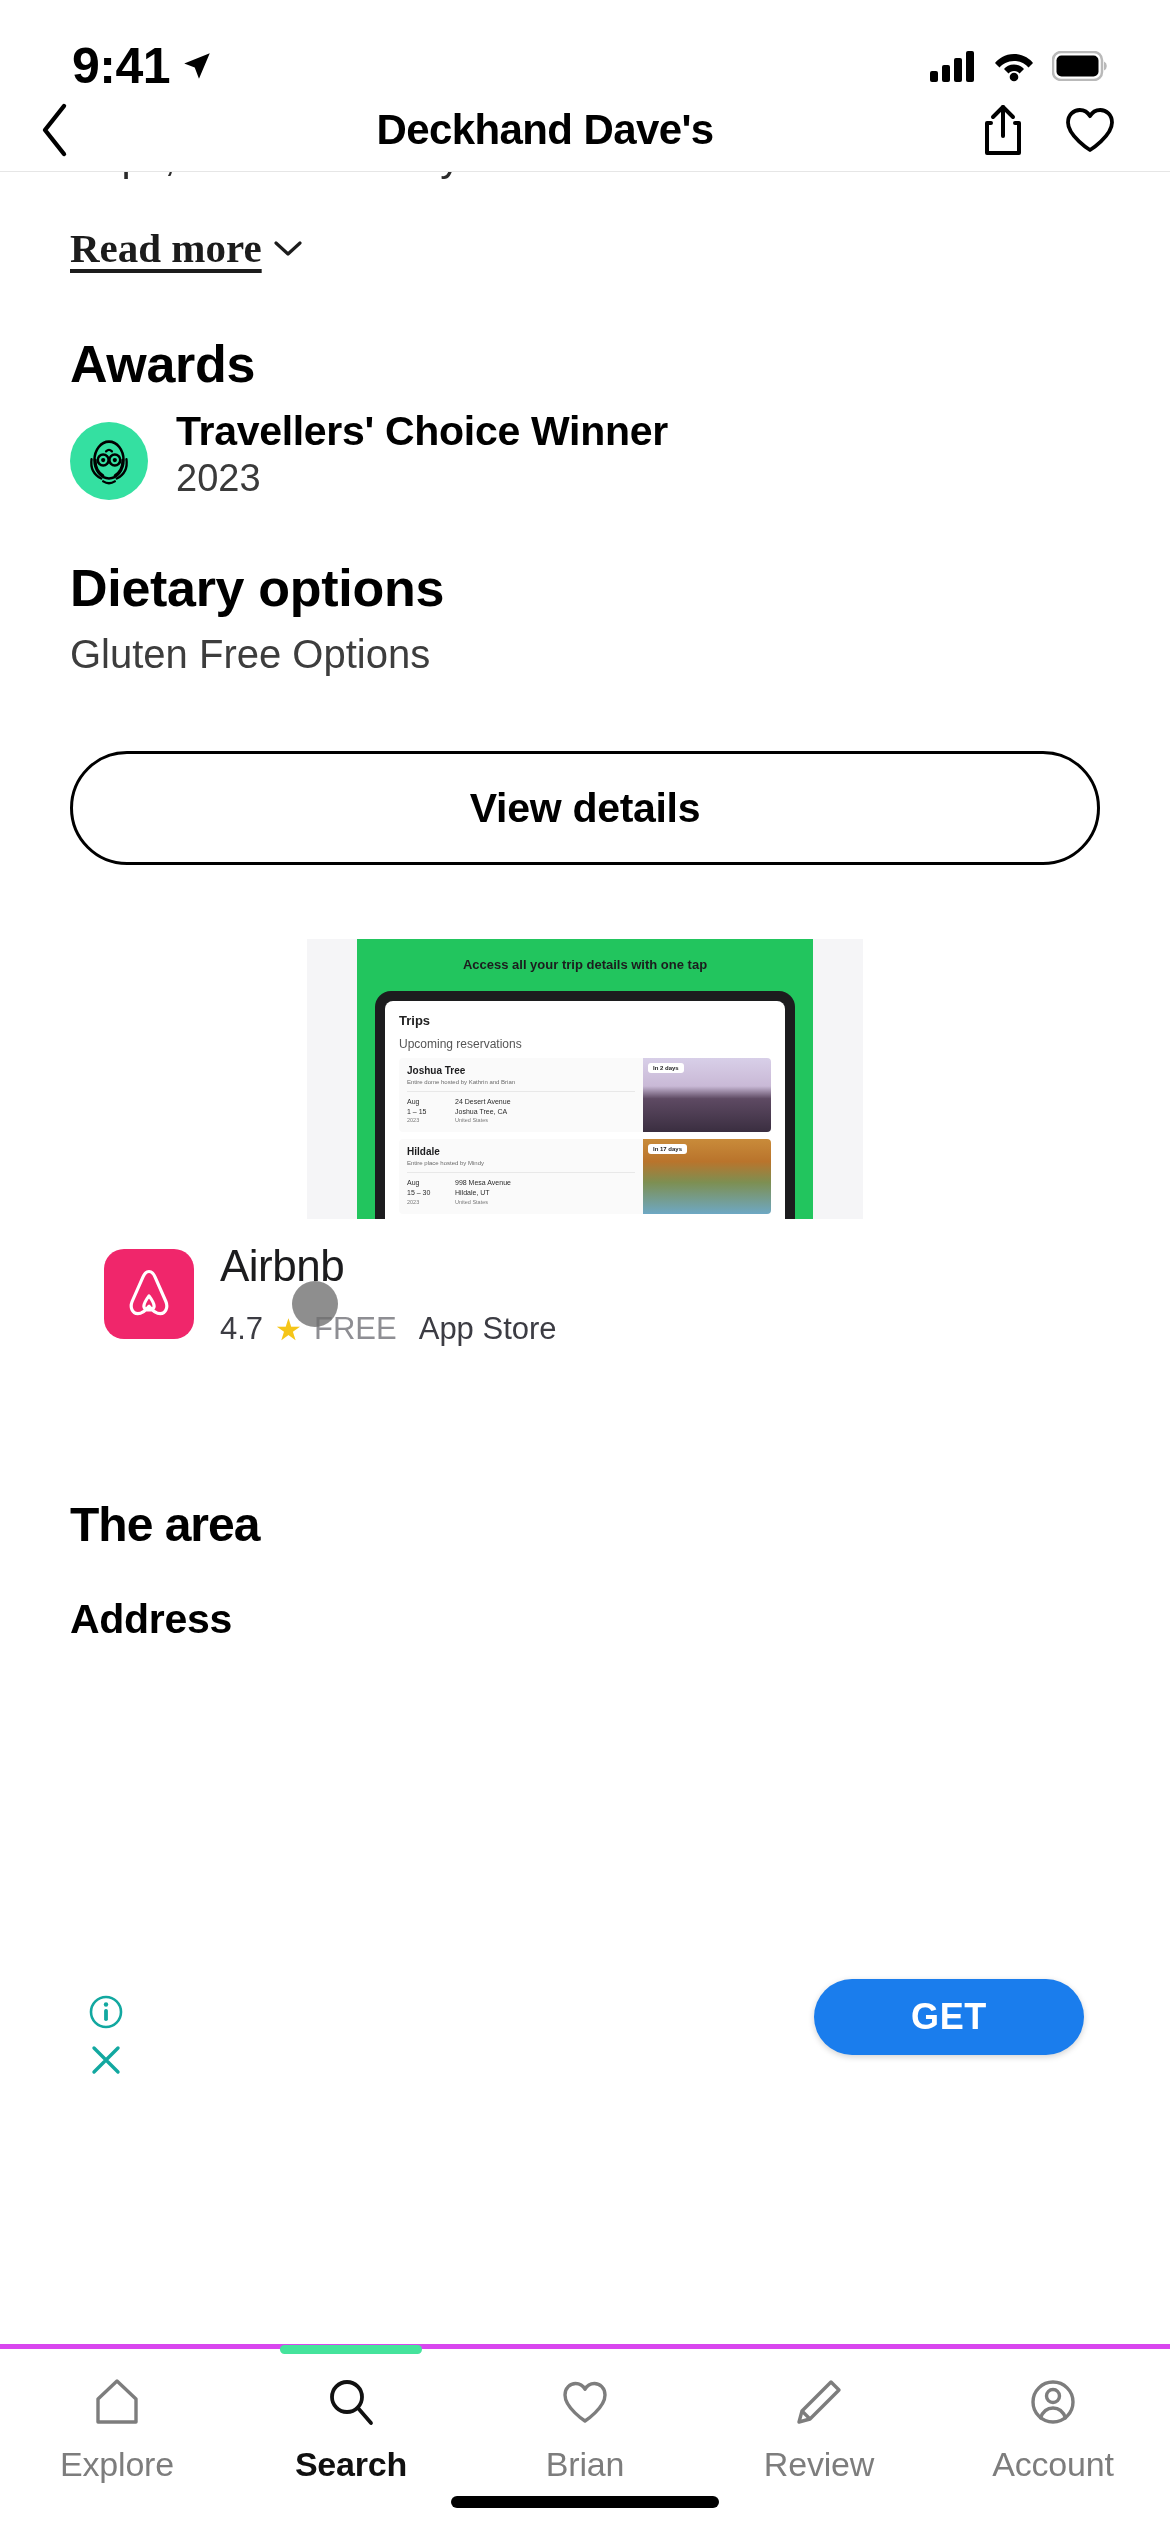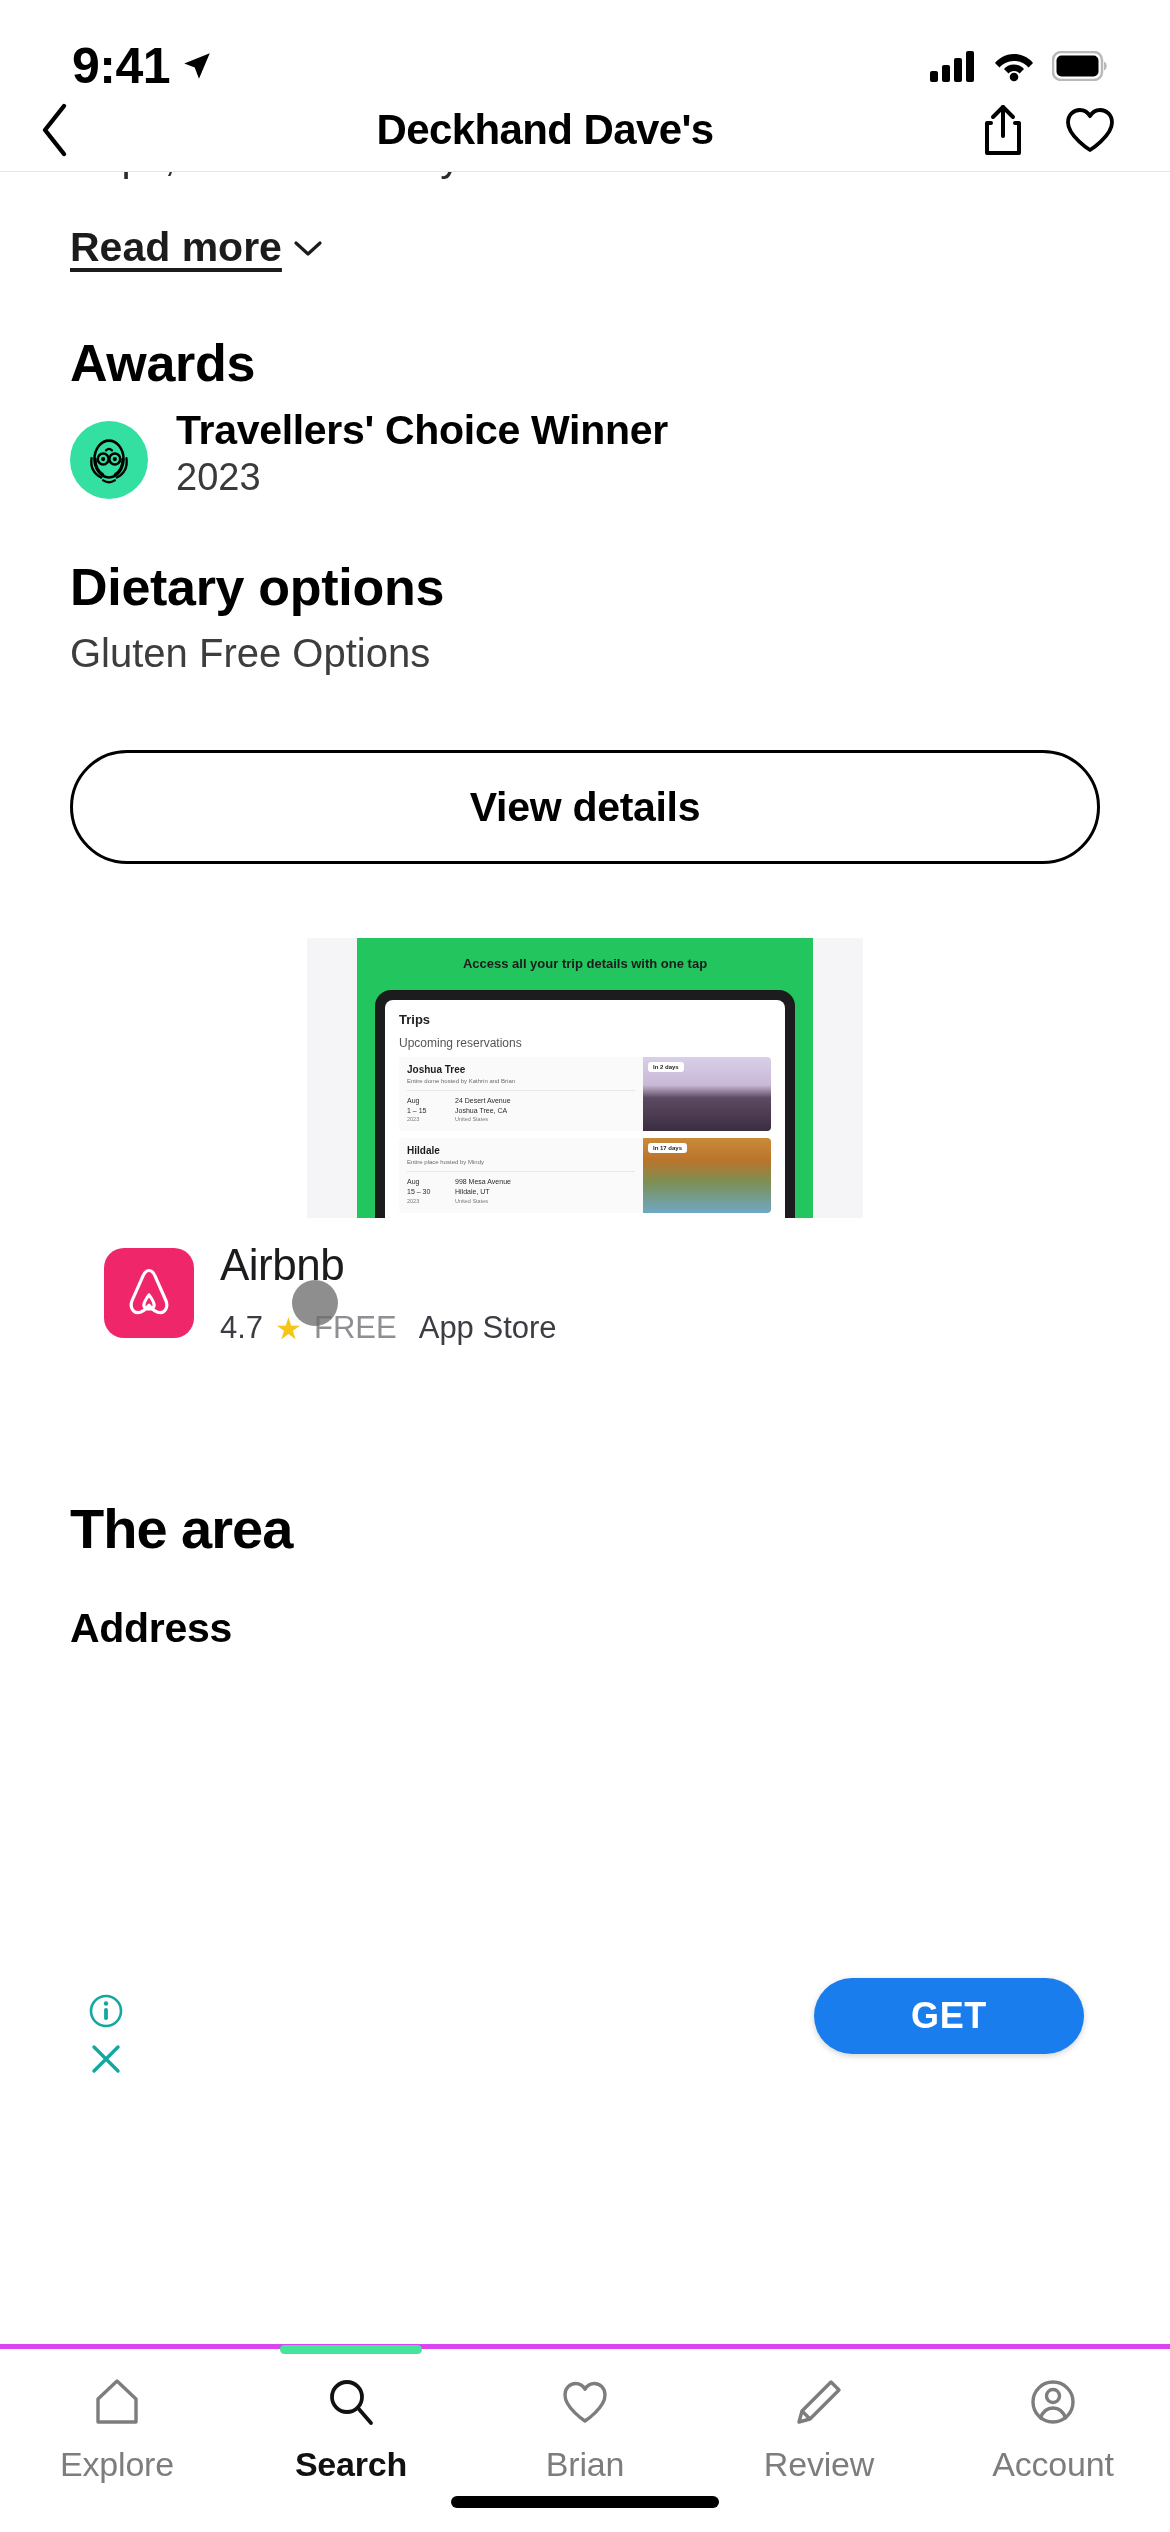--- a/index.html
+++ b/index.html
@@ -63,21 +63,21 @@
     margin-top: -12px;
   }
   .desc-text {
     position: absolute; top: -26px; left: 0;
     font-size: 41px; color: #2b2b2b; white-space: nowrap;
     letter-spacing: -0.3px;
   }
   .read-more {
     display: inline-flex; align-items: center; gap: 10px;
     margin-top: 26px;
-    font-size: 41px; font-weight: 600; color: #1c1c1c;
+    font-size: 41px; font-weight: 600; color: #1c1c1c; font-family: Liberation Serif, serif;
   }
   .read-more .rm-label { text-decoration: underline; text-underline-offset: 7px; }
 
   .sec-title {
     font-size: 52px; font-weight: 700; color: #000;
     letter-spacing: -0.3px;
   }
   .awards-block { margin-top: 62px; }
   .award-row { display: flex; align-items: flex-end; gap: 28px; margin-top: 14px; }
   .ta-badge {
@@ -186,21 +186,21 @@
     position: absolute; right: 86px; top: 1040px;
     width: 270px; height: 76px; border: none; border-radius: 40px;
     background: #1a7ded; color: #fff;
     font-family: "Liberation Sans", sans-serif;
     font-size: 36px; font-weight: 700; letter-spacing: 0.6px;
     cursor: pointer;
     box-shadow: 0 2px 6px rgba(0,0,0,0.18);
   }
 
   .area-block { margin-top: 150px; }
-  .area-title { font-size: 56px; font-weight: 700; color: #000; letter-spacing: -1px; }
+  .area-title { font-size: 48px; font-weight: 700; color: #000; letter-spacing: -1px; }
   .area-sub { font-size: 41px; font-weight: 700; color: #000; margin-top: 44px; letter-spacing: -0.3px; }
 
   
   .tabbar {
     position: absolute; bottom: 0; left: 0;
     width: 1170px; height: 188px;
     background: #fff; border-top: 5px solid #d946ef;
     display: flex; z-index: 40;
   }
   .tab {

